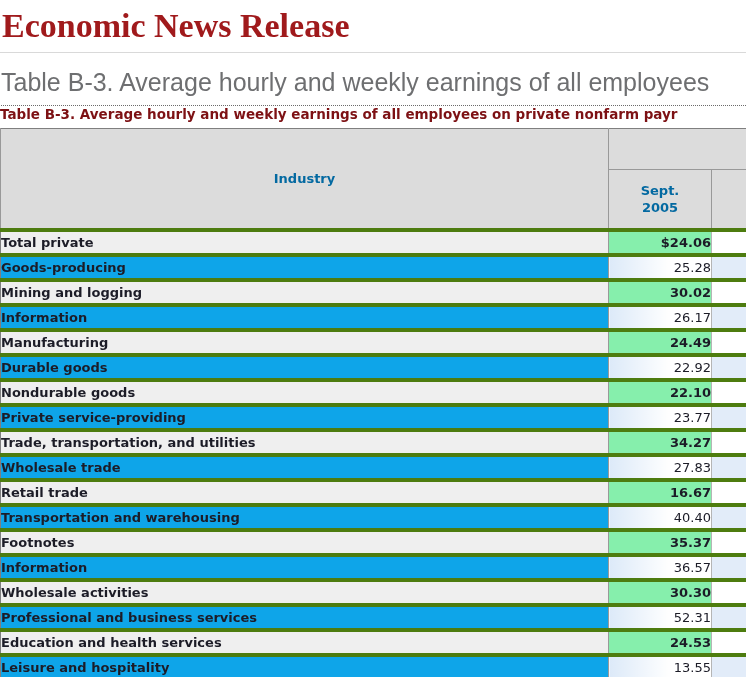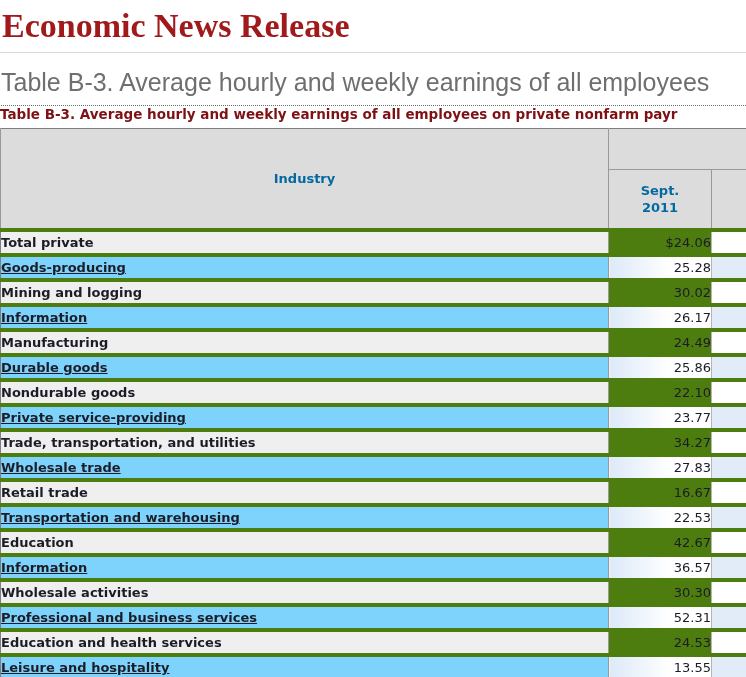--- a/index.html
+++ b/index.html
@@ -74,23 +74,23 @@
     overflow:hidden;white-space:nowrap;
   }
   td.lbl{font-weight:bold;}
   td.val{
     text-align:right;padding-right:5px;
     border-left:1px solid #999;
   }
   td.part{border-left:1px solid #b5b5b5;}
 
   tr.shade-gray td.lbl{background:#efefef;}
-  tr.shade-gray td.val{background:#4d7c0f;}
+  tr.shade-gray td.val{background:#86efac;font-weight:bold;}
   tr.shade-gray td.part{background:#ffffff;}
-  tr.shade-blue td.lbl{background:#7dd3fc;text-decoration:underline;}
+  tr.shade-blue td.lbl{background:#0ea5e9;}
   tr.shade-blue td.val{background:linear-gradient(to right,#dce9f8 0%,#ffffff 60%);}
   tr.shade-blue td.part{background:#e2ecf9;}
 
   .indent-0{padding-left:6px;}
   .indent-1{padding-left:20px;}
   .indent-2{padding-left:36px;}
   .indent-3{padding-left:50px;}
 
   .footnotes{
     margin:5px 0 0 4px;
@@ -117,21 +117,21 @@
       <col class="c-partial">
     </colgroup>
     <thead>
       <tr>
         <th rowspan="2" class="industry-head">Industry</th>
         <th colspan="2" class="span-head"></th>
       </tr>
       <tr>
         <th class="period-head">
           <span>Sept.</span><br>
-          <span>2011</span>
+          <span>2005</span>
         </th>
         <th class="partial-head"></th>
       </tr>
     </thead>
     <tbody id="tbody">
         <tr class="shade-gray">
           <td class="lbl indent-0">Total private</td>
           <td class="val">$24.06</td>
           <td class="part"></td>
         </tr>
@@ -150,21 +150,21 @@
           <td class="val">26.17</td>
           <td class="part"></td>
         </tr>
         <tr class="shade-gray">
           <td class="lbl indent-2">Manufacturing</td>
           <td class="val">24.49</td>
           <td class="part"></td>
         </tr>
         <tr class="shade-blue">
           <td class="lbl indent-3">Durable goods</td>
-          <td class="val">25.86</td>
+          <td class="val">22.92</td>
           <td class="part"></td>
         </tr>
         <tr class="shade-gray">
           <td class="lbl indent-3">Nondurable goods</td>
           <td class="val">22.10</td>
           <td class="part"></td>
         </tr>
         <tr class="shade-blue">
           <td class="lbl indent-1">Private service-providing</td>
           <td class="val">23.77</td>
@@ -180,26 +180,26 @@
           <td class="val">27.83</td>
           <td class="part"></td>
         </tr>
         <tr class="shade-gray">
           <td class="lbl indent-3">Retail trade</td>
           <td class="val">16.67</td>
           <td class="part"></td>
         </tr>
         <tr class="shade-blue">
           <td class="lbl indent-3">Transportation and warehousing</td>
-          <td class="val">22.53</td>
-          <td class="part"></td>
-        </tr>
-        <tr class="shade-gray">
-          <td class="lbl indent-3">Education</td>
-          <td class="val">42.67</td>
+          <td class="val">40.40</td>
+          <td class="part"></td>
+        </tr>
+        <tr class="shade-gray">
+          <td class="lbl indent-3">Footnotes</td>
+          <td class="val">35.37</td>
           <td class="part"></td>
         </tr>
         <tr class="shade-blue">
           <td class="lbl indent-2">Information</td>
           <td class="val">36.57</td>
           <td class="part"></td>
         </tr>
         <tr class="shade-gray">
           <td class="lbl indent-2">Wholesale activities</td>
           <td class="val">30.30</td>

